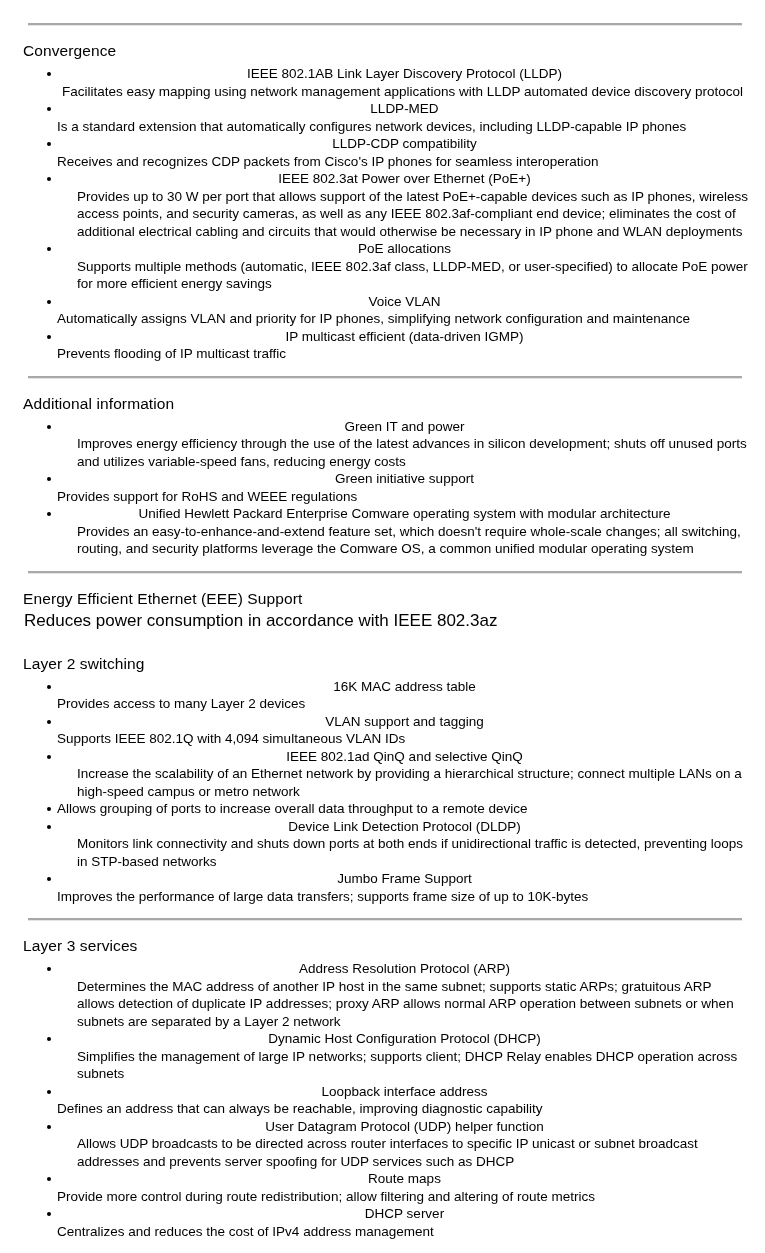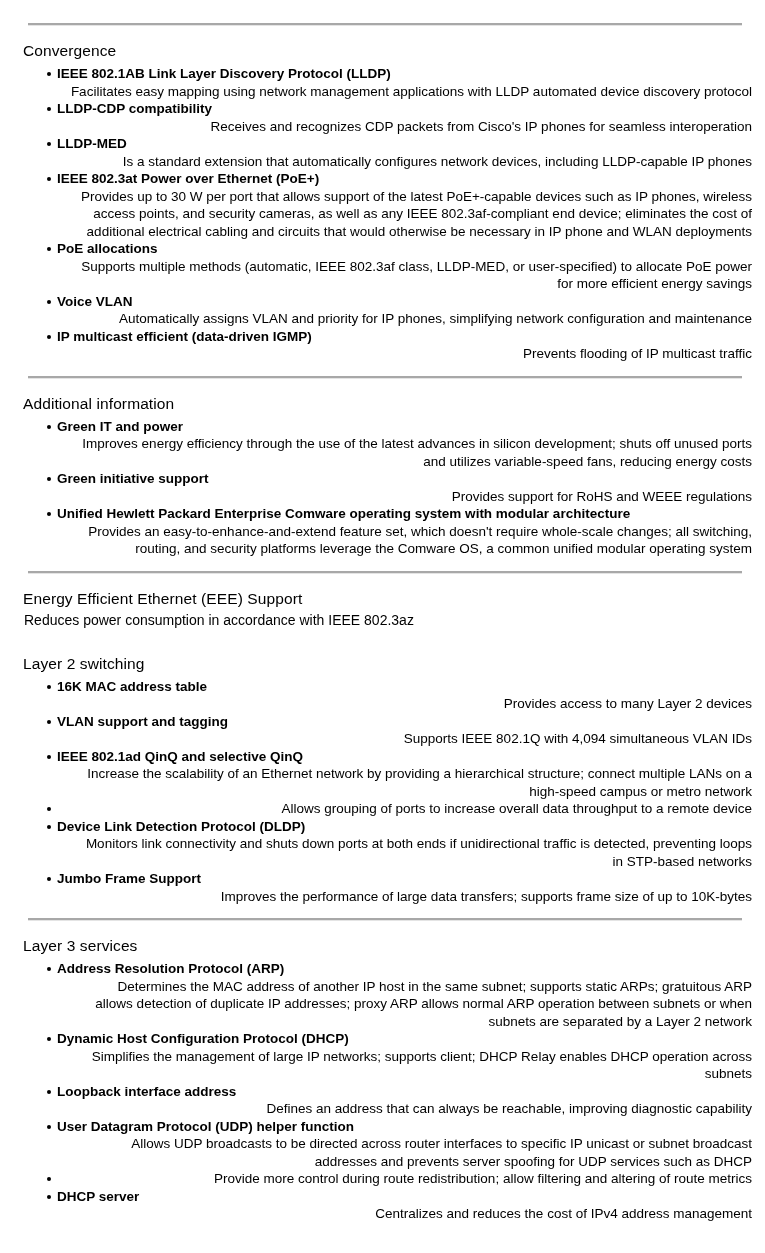--- a/index.html
+++ b/index.html
@@ -4,50 +4,50 @@
 <style>
   html,body{margin:0;padding:0;background:#ffffff;}
   body{width:765px;font-family:"Liberation Sans",sans-serif;color:#000000;}
   .page{box-sizing:border-box;width:765px;padding:10px 13px 6px 23px;}
   hr.divider{border:none;height:2px;background:#a8a8a8;border-bottom:1px solid #e4e4e4;margin:13px 10px 0 5px;}
   h2.sec-heading{font-size:15.5px;font-weight:normal;line-height:19px;margin:15px 0 5px 0;letter-spacing:0.1px;}
   section.no-rule h2.sec-heading{margin-top:26px;}
   ul.features{list-style:none;margin:0;padding:0;}
   li.feature{position:relative;padding-left:34px;font-size:13.5px;line-height:17.5px;}
   .bullet{position:absolute;left:24px;top:7px;width:4px;height:4px;border-radius:50%;background:#000;}
-  .ft{font-weight:bold;}
-  .fd{font-weight:normal;text-align:right;}
+  .ft{font-weight:normal;text-align:center;}
+  .fd{font-weight:normal;}
   .fd.indent{margin-left:20px;}
   .fd.hang{text-indent:5px;}
-  .intro{font-size:14px;line-height:15px;margin:2px 0 0 1px;}
+  .intro{font-size:17px;line-height:15px;margin:2px 0 0 1px;}
 </style>
 </head>
 <body>
 
 <div class="page">
 
   <hr class="divider">
 
   <section>
     <h2 class="sec-heading">Convergence</h2>
     <ul class="features">
       <li class="feature">
         <span class="bullet"></span>
         <div class="ft">IEEE 802.1AB Link Layer Discovery Protocol (LLDP)</div>
         <div class="fd hang">Facilitates easy mapping using network management applications with LLDP automated device discovery protocol</div>
       </li>
       <li class="feature">
         <span class="bullet"></span>
-        <div class="ft">LLDP-CDP compatibility</div>
-        <div class="fd">Receives and recognizes CDP packets from Cisco's IP phones for seamless interoperation</div>
+        <div class="ft">LLDP-MED</div>
+        <div class="fd">Is a standard extension that automatically configures network devices, including LLDP-capable IP phones</div>
       </li>
       <li class="feature">
         <span class="bullet"></span>
-        <div class="ft">LLDP-MED</div>
-        <div class="fd">Is a standard extension that automatically configures network devices, including LLDP-capable IP phones</div>
+        <div class="ft">LLDP-CDP compatibility</div>
+        <div class="fd">Receives and recognizes CDP packets from Cisco's IP phones for seamless interoperation</div>
       </li>
       <li class="feature">
         <span class="bullet"></span>
         <div class="ft">IEEE 802.3at Power over Ethernet (PoE+)</div>
         <div class="fd indent">Provides up to 30 W per port that allows support of the latest PoE+-capable devices such as IP phones, wireless access points, and security cameras, as well as any IEEE 802.3af-compliant end device; eliminates the cost of additional electrical cabling and circuits that would otherwise be necessary in IP phone and WLAN deployments</div>
       </li>
       <li class="feature">
         <span class="bullet"></span>
         <div class="ft">PoE allocations</div>
         <div class="fd indent">Supports multiple methods (automatic, IEEE 802.3af class, LLDP-MED, or user-specified) to allocate PoE power for more efficient energy savings</div>
@@ -150,20 +150,21 @@
         <div class="ft">Loopback interface address</div>
         <div class="fd">Defines an address that can always be reachable, improving diagnostic capability</div>
       </li>
       <li class="feature">
         <span class="bullet"></span>
         <div class="ft">User Datagram Protocol (UDP) helper function</div>
         <div class="fd indent">Allows UDP broadcasts to be directed across router interfaces to specific IP unicast or subnet broadcast addresses and prevents server spoofing for UDP services such as DHCP</div>
       </li>
       <li class="feature">
         <span class="bullet"></span>
+        <div class="ft">Route maps</div>
         <div class="fd">Provide more control during route redistribution; allow filtering and altering of route metrics</div>
       </li>
       <li class="feature">
         <span class="bullet"></span>
         <div class="ft">DHCP server</div>
         <div class="fd">Centralizes and reduces the cost of IPv4 address management</div>
       </li>
     </ul>
   </section>
 

